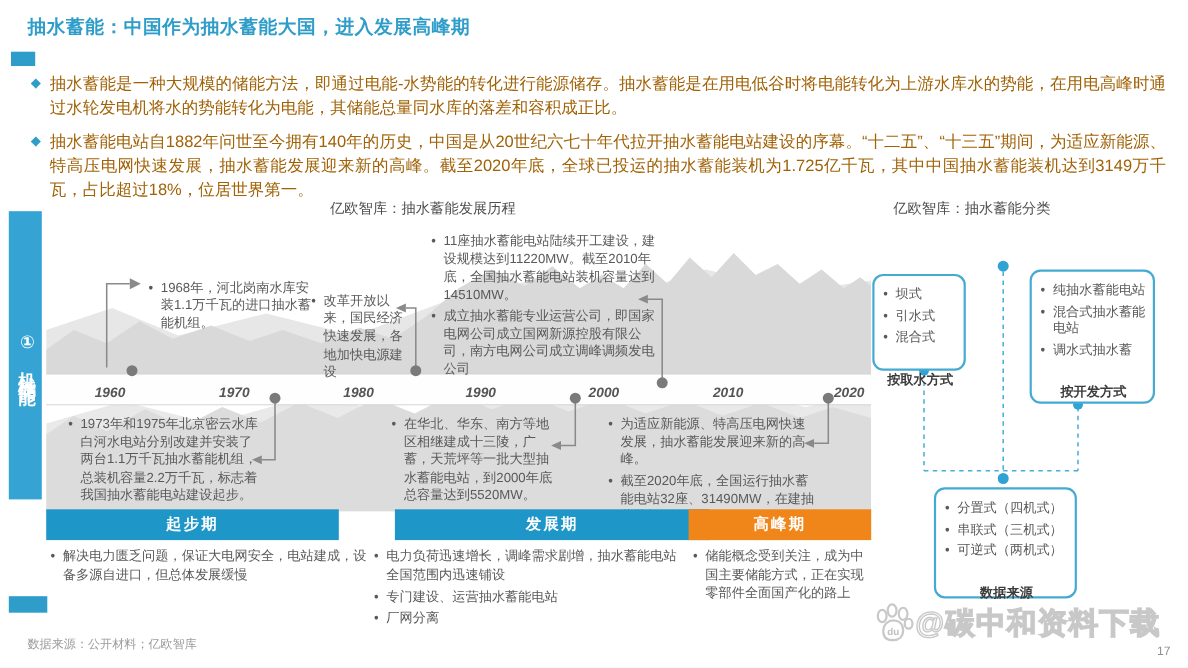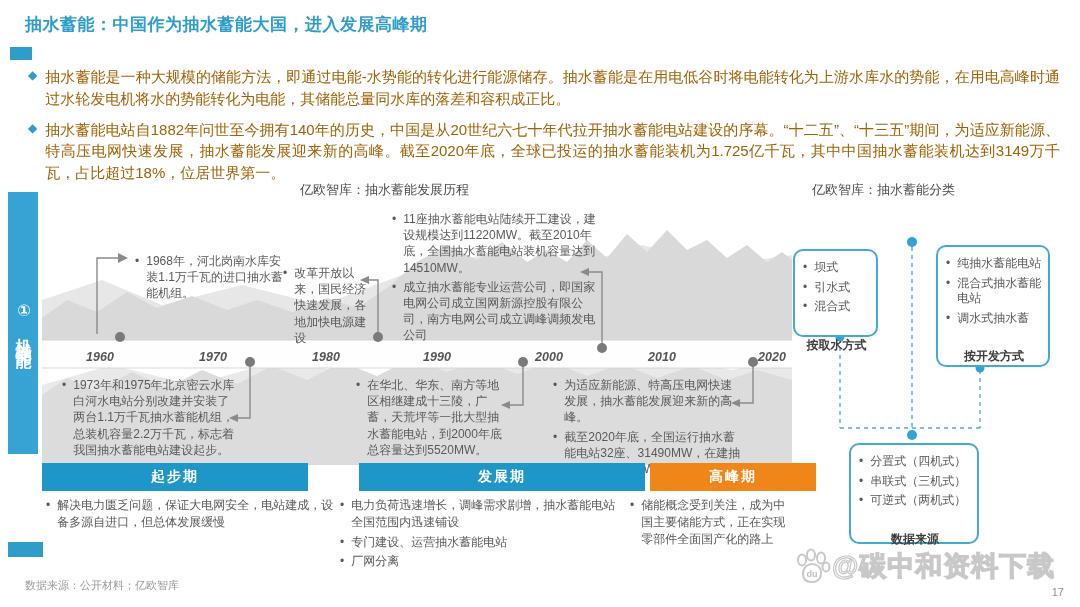--- a/index.html
+++ b/index.html
@@ -165,21 +165,21 @@
       <span>为适应新能源、特高压电网快速发展，抽水蓄能发展迎来新的高峰。</span>
       </div>
     <div class="co-row">
         <span class="co-dot">•</span>
       <span>截至2020年底，全国运行抽水蓄能电站32座、31490MW，在建抽蓄装机45450MW。</span>
       </div>
   </div>
 
   <div class="phase-bar" style="left: 42px; width: 266px; background: rgb(30, 150, 200);">起步期</div>
   <div class="phase-bar" style="left: 336px; width: 286px; background: rgb(30, 150, 200); margin-left: 23px;">发展期</div>
-  <div class="phase-bar" style="left: 626px; width: 166px; background: rgb(240, 133, 25); margin-left: 24px;">高峰期</div>
+  <div class="phase-bar" style="left: 626px; width: 166px; background: rgb(240, 133, 25);">高峰期</div>
 
   <div class="phase-list" style="left:46px;width:288px;">
     <div class="co-row">
         <span class="co-dot">•</span>
       <span>解决电力匮乏问题，保证大电网安全，电站建成，设备多源自进口，但总体发展缓慢</span>
       </div>
   </div>
   <div class="phase-list" style="left:340px;width:284px;">
     <div class="co-row">
         <span class="co-dot">•</span>

